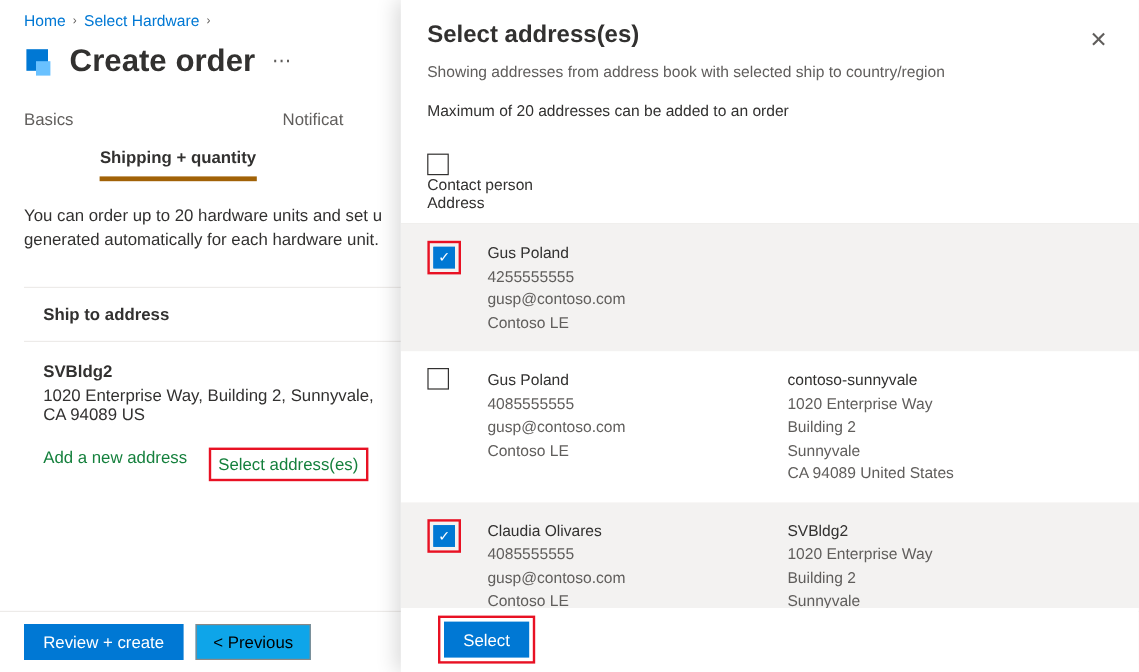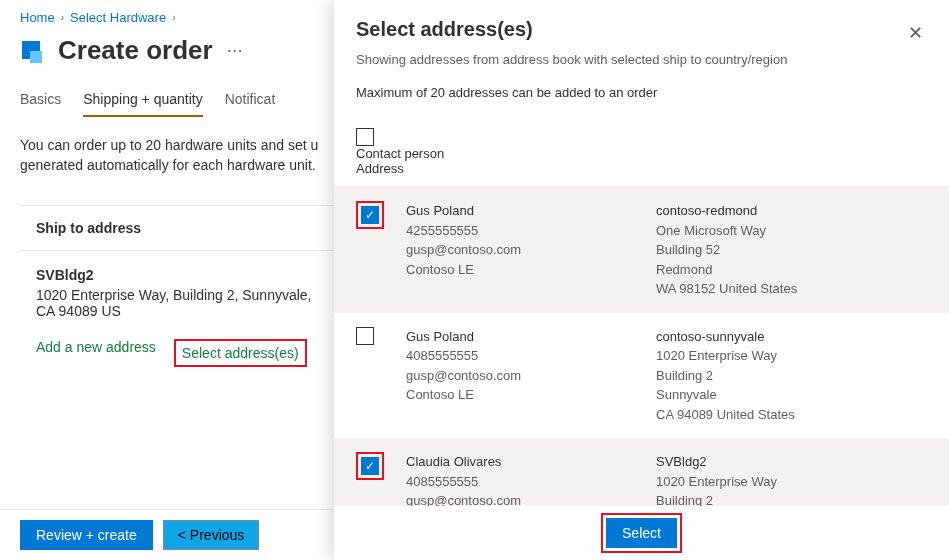--- a/index.html
+++ b/index.html
@@ -9,21 +9,21 @@
     .main { padding: 10px 20px 0 20px; width: 100%; }
     .breadcrumb { font-size: 13px; display: flex; align-items: center; gap: 6px; color: #0078d4; margin-bottom: 10px; }
     .breadcrumb .sep { color: #605e5c; font-size: 10px; }
     .title-row { display: flex; align-items: center; gap: 10px; margin-bottom: 25px; }
     .title-icon { width: 28px; height: 28px; display: flex; align-items: center; justify-content: center; }
     .title { font-size: 26px; font-weight: 600; }
     .ellipsis { color: #605e5c; font-size: 16px; padding: 0 4px; }
 
     .tabs { display: flex; gap: 22px; font-size: 14px; color: #605e5c; border-bottom: 1px solid transparent; margin-bottom: 18px; }
     .tab { padding-bottom: 8px; cursor: pointer; }
-    .tab.active { color: #323130; font-weight: 400; border-bottom: 2px solid #a16207; }
+    .tab.active { color: #323130; font-weight: 700; border-bottom: 4px solid #a16207; margin-top: 32px; }
 
     .body-text { font-size: 14px; color: #323130; line-height: 1.4; margin-bottom: 30px; }
 
     .section-header { font-size: 14px; font-weight: 600; padding: 14px 16px; border-top: 1px solid #edebe9; border-bottom: 1px solid #edebe9; }
 
     .addr-block { padding: 16px; font-size: 14px; }
     .addr-block .name { font-weight: 600; margin-bottom: 4px; }
 
     .link-row { display: flex; gap: 18px; padding: 0 16px; margin-top: 4px; font-size: 14px; }
     .link { color: #15803d; cursor: pointer; }
@@ -52,21 +52,21 @@
     .rows { flex: 1; overflow-y: auto; }
     .row { display: flex; padding: 14px 22px; font-size: 13px; color: #605e5c; }
     .row.selected { background: #f3f2f1; }
     .row .col-contact div, .row .col-addr div { line-height: 1.5; }
     .row .col-contact div:first-child, .row .col-addr div:first-child { color: #323130; }
 
     .checkbox { width: 18px; height: 18px; border: 1px solid #323130; display:inline-flex; align-items:center; justify-content:center; cursor:pointer; background:#fff; }
     .checkbox.checked { background: #0078d4; border-color: #0078d4; color:#fff; font-size:12px; }
     .checkbox-wrap.hl { border: 2px solid #e81123; padding: 3px; }
 
-    .panel-footer { padding: 12px 36px; display: flex; gap: 10px; align-items:center;flex-direction:column; }
+    .panel-footer { padding: 12px 36px; display: flex; gap: 10px; align-items:center; }
     .panel-footer .btn-primary.hl-wrap { outline: 2px solid #e81123; outline-offset: 3px; }
   </style>
 </head>
 <body>
 
 <div class="main">
   <div class="breadcrumb">
     <span>Home</span>
     <span class="sep">›</span>
     <span>Select Hardware</span>
@@ -137,27 +137,20 @@
     <div class="row selected">
       <div class="col-cb">
         <span class="checkbox-wrap hl"><span class="checkbox checked">✓</span></span>
       </div>
       <div class="col-contact">
         <div>Gus Poland</div>
         <div>4255555555</div>
         <div>gusp@contoso.com</div>
         <div>Contoso LE</div>
       </div>
-      <div class="col-addr">
-        <div>contoso-redmond</div>
-        <div>One Microsoft Way</div>
-        <div>Building 52</div>
-        <div>Redmond</div>
-        <div>WA 98152 United States</div>
-      </div>
     </div>
 
     <div class="row">
       <div class="col-cb">
         <span class="checkbox"></span>
       </div>
       <div class="col-contact">
         <div>Gus Poland</div>
         <div>4085555555</div>
         <div>gusp@contoso.com</div>

